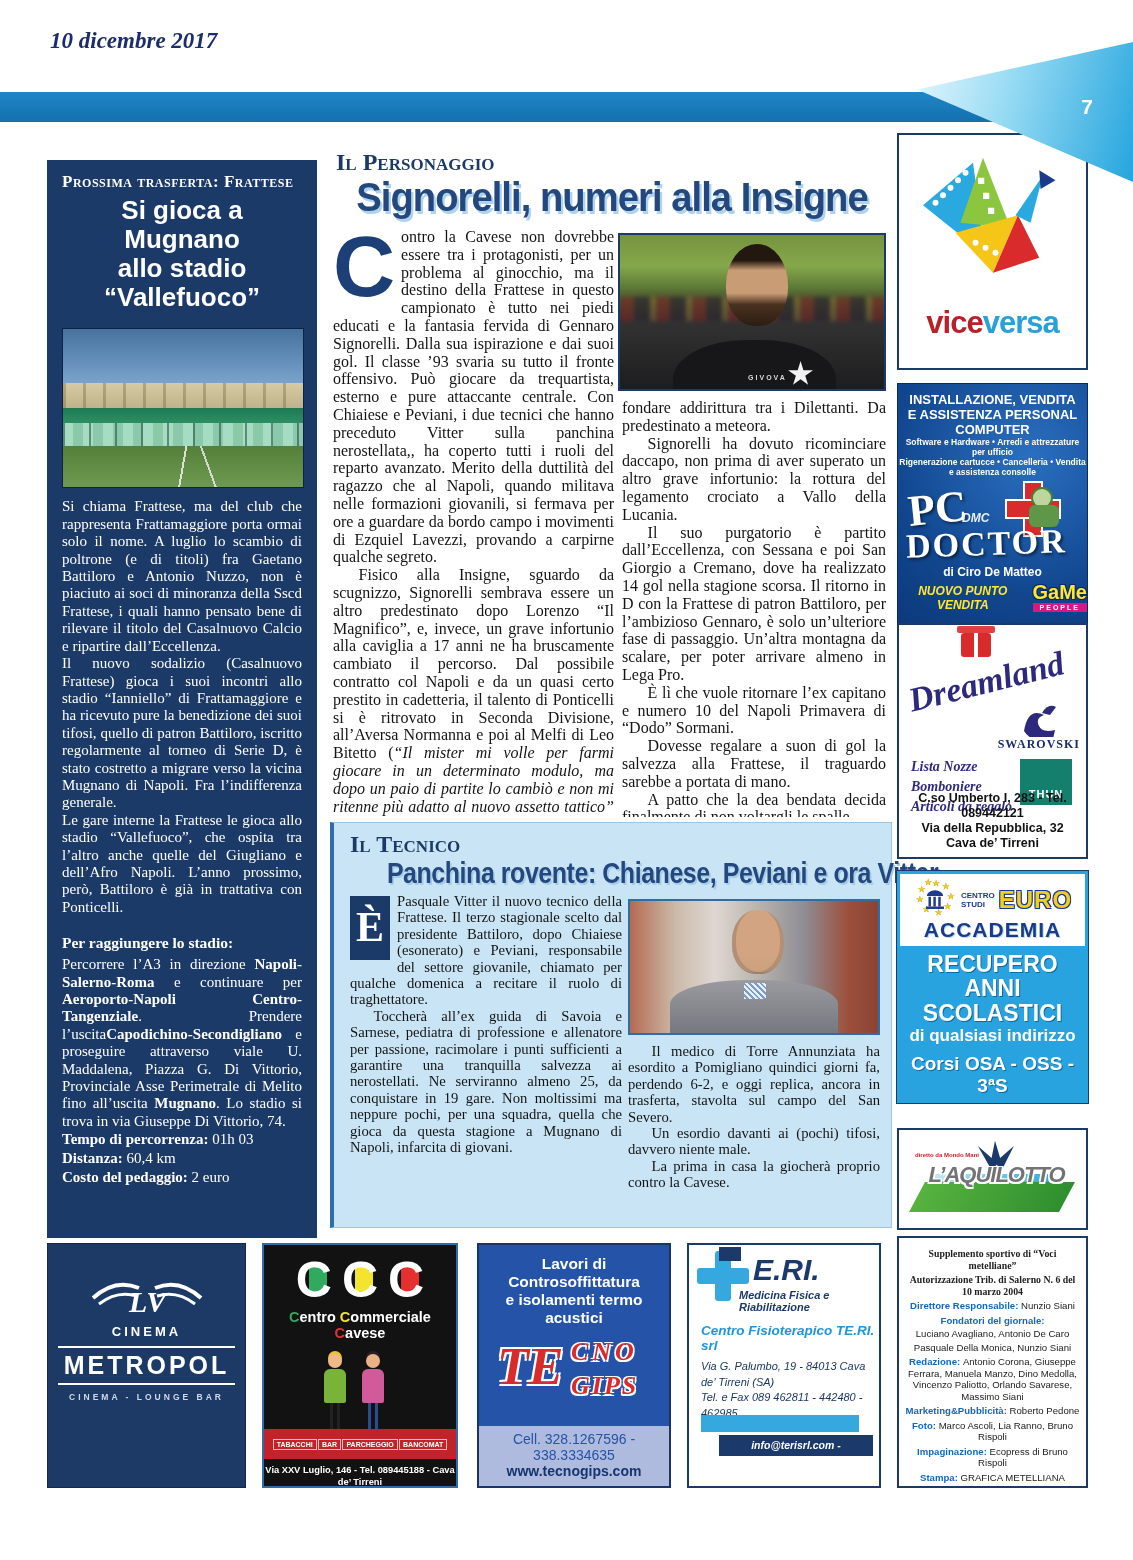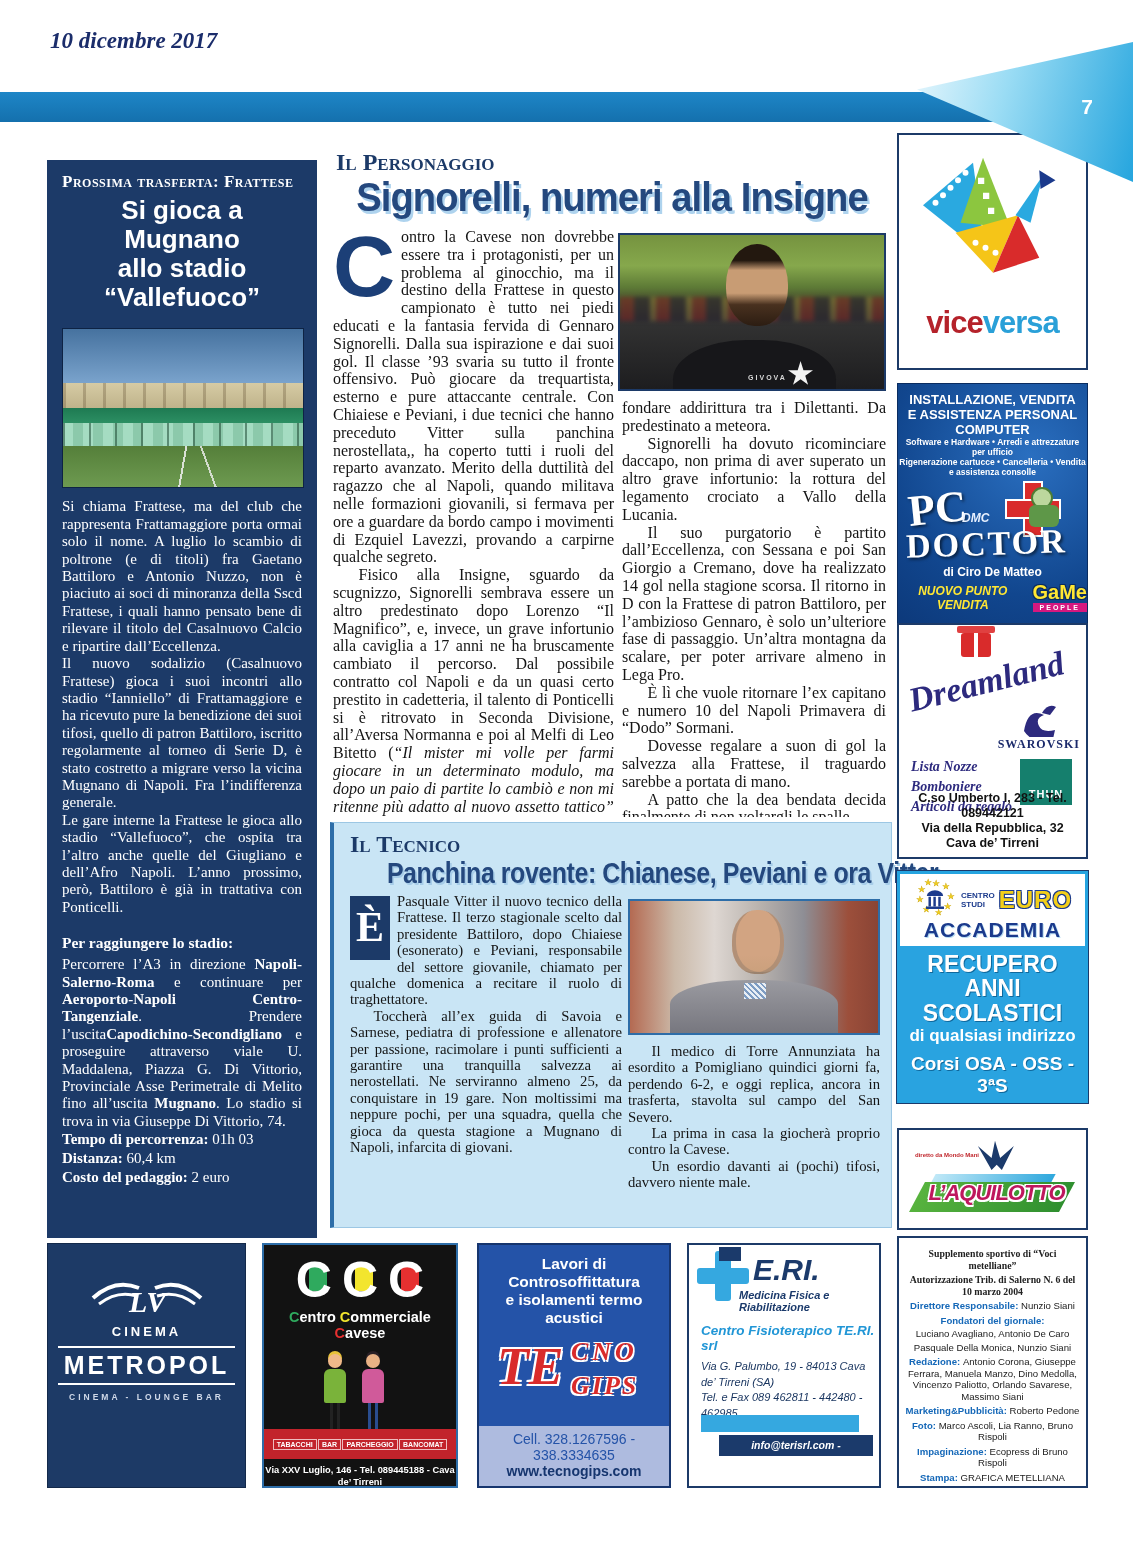--- a/index.html
+++ b/index.html
@@ -125,21 +125,21 @@
   .ea-r1{font:bold 23px/24px "Liberation Sans",sans-serif;text-shadow:1px 1px 0 #10689c;}
   .ea-r2{font:bold 23px/25px "Liberation Sans",sans-serif;text-shadow:1px 1px 0 #10689c;}
   .ea-r3{font:bold 17px/19px "Liberation Sans",sans-serif;}
   .ea-corsi{font:bold 19px/22px "Liberation Sans",sans-serif;margin-top:8px;text-shadow:1px 1px 0 #10689c;}
 
   .aq{left:897px;top:1128px;width:191px;height:102px;background:#fff;border:2px solid #1c3a68;}
   .aq-tag{position:absolute;left:16px;top:22px;font:bold 6px "Liberation Sans",sans-serif;color:#c0262c;}
   .aq-field{position:absolute;left:18px;top:52px;width:150px;height:30px;background:linear-gradient(90deg,#57b33e,#2f8f2f);transform:skewX(-28deg);}
   .aq-sky{position:absolute;left:34px;top:44px;width:120px;height:10px;background:linear-gradient(90deg,#bfe8f7,#2fa8dd);transform:skewX(-28deg);}
   .aq-eagle{position:absolute;left:72px;top:8px;width:48px;height:40px;}
-  .aq-brand{position:absolute;left:10px;top:50px;width:175px;text-align:center;font:bold italic 22px "Liberation Sans",sans-serif;color:#be185d;letter-spacing:-1px;
+  .aq-brand{position:absolute;left:10px;top:32px;width:175px;text-align:center;font:bold italic 22px "Liberation Sans",sans-serif;color:#737373;letter-spacing:-1px;
             text-shadow:1.5px 1.5px 0 #fff,-1.5px -1.5px 0 #fff,1.5px -1.5px 0 #fff,-1.5px 1.5px 0 #fff;}
 
   .colo{left:897px;top:1236px;width:191px;height:252px;background:#fff;border:2px solid #1c3a68;text-align:center;
         font-family:"Liberation Sans",sans-serif;color:#222;padding:7px 5px;}
   .colo .ln{font-size:9.6px;line-height:11.5px;margin:3px 0;}
   .colo .serifb{font-family:"Liberation Serif",serif;font-weight:bold;font-size:9.8px;}
 
   
   .mt{left:47px;top:1243px;width:199px;height:245px;background:#1d3a66;border:1px solid #13294a;color:#fff;text-align:center;}
   .mt-block{margin-top:28px;}
@@ -271,22 +271,22 @@
       <div class="vit-shoulders"></div>
       <div class="vit-collar"></div>
       <div class="vit-head"></div>
     </div>
     <div class="col2a">
       <p><span class="dropcapE">È</span><span>Pasquale Vitter il nuovo tecnico della Frattese. Il terzo stagionale scelto dal presidente Battiloro, dopo Chiaiese (esonerato) e Peviani, responsabile del settore giovanile, chiamato per qualche domenica a recitare il ruolo di traghettatore.</span></p>
       <p class="ind">Toccherà all’ex guida di Savoia e Sarnese, pediatra di professione e allenatore per passione, racimolare i punti sufficienti a garantire una tranquilla salvezza ai nerostellati. Ne serviranno almeno 25, da conquistare in 19 gare. Non moltissimi ma neppure pochi, per una squadra, quella che gioca da questa stagione a Mugnano di Napoli,  infarcita di giovani.</p>
     </div>
     <div class="col2b">
       <p class="ind">Il medico di Torre Annunziata ha esordito a Pomigliano quindici giorni fa, perdendo 6-2, e oggi replica, ancora in trasferta, stavolta sul campo del San Severo.</p>
+      <p class="ind">Un esordio davanti ai (pochi) tifosi, davvero niente male.</p>
       <p class="ind">La prima in casa la giocherà proprio contro la Cavese.</p>
-      <p class="ind">Un esordio davanti ai (pochi) tifosi, davvero niente male.</p>
     </div>
   </div>
 
   <div class="ad vv">
     <svg width="150" height="150" viewBox="0 0 120 110" style="margin-top:14px">
       <polygon fill="#2aa9e0" points="4,40 44,6 54,80"></polygon>
       <polygon fill="#8cc63f" points="52,2 74,58 34,54"></polygon>
       <polygon fill="#f5c518" points="30,62 80,48 60,94"></polygon>
       <polygon fill="#d92b2b" points="60,94 80,48 97,82"></polygon>
       <polygon fill="#2aa9e0" points="78,48 100,16 90,54"></polygon>

